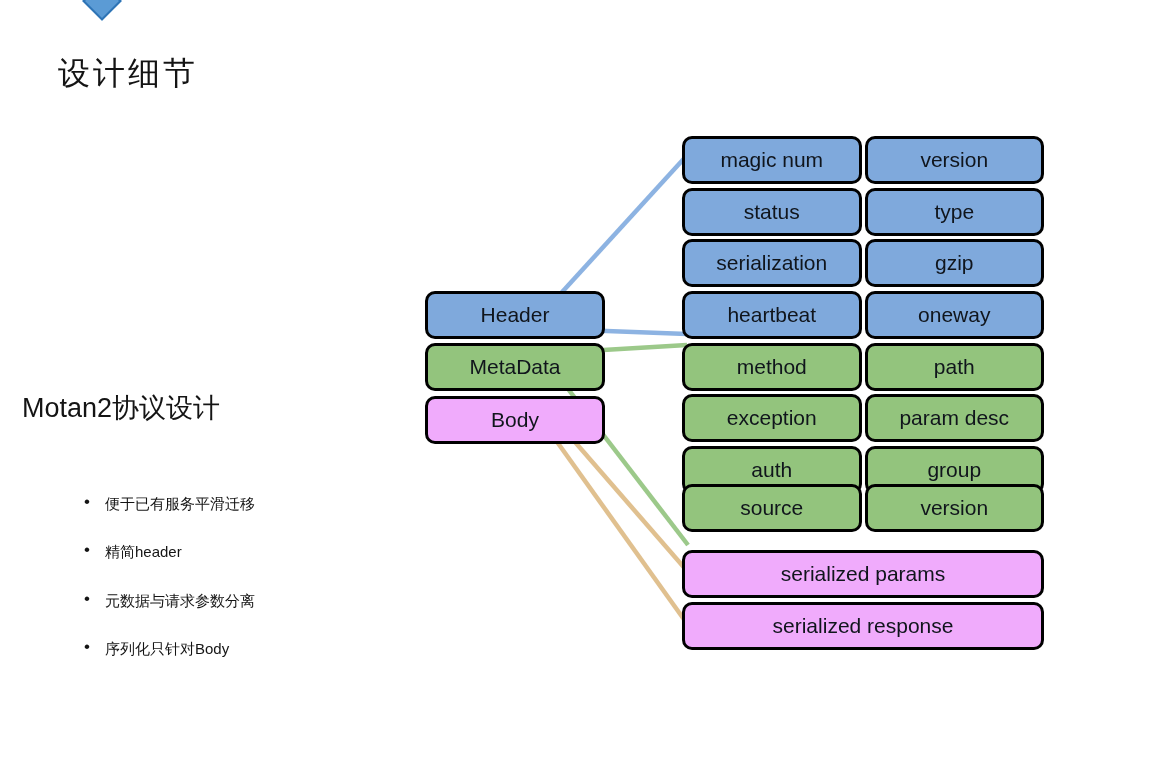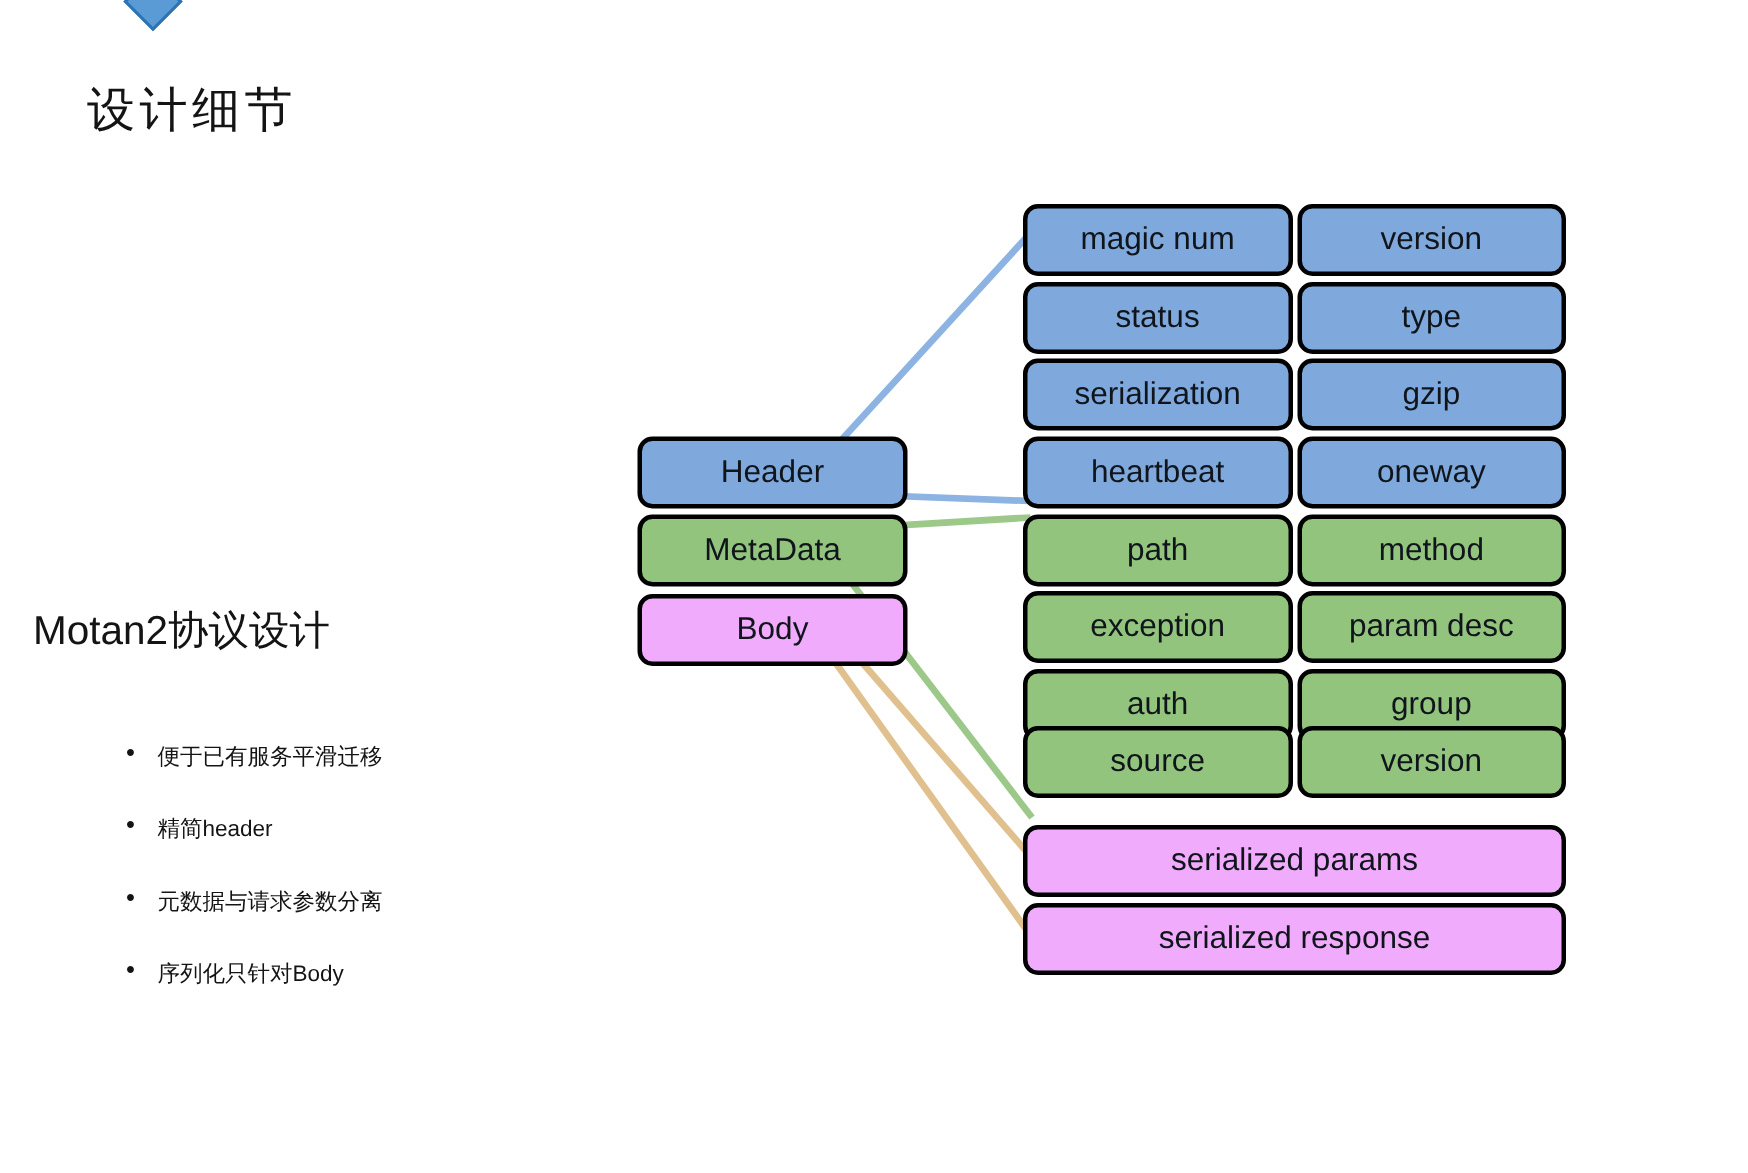--- a/index.html
+++ b/index.html
@@ -1,20 +1,20 @@
 <!DOCTYPE html>
 <html><head>
 <meta charset="utf-8">
 <style>
   html,body{margin:0;padding:0;background:#ffffff;}
   .slide{position:relative;width:1165px;height:675px;background:#ffffff;overflow:hidden;
          font-family:"Liberation Sans",sans-serif;color:#111;padding-left:20px;}
 
   .title{position:absolute;left:58px;top:52px;font-size:32px;letter-spacing:3px;color:#141414;}
-  .heading{position:absolute;left:22px;top:402px;font-size:27px;color:#141414;}
+  .heading{position:absolute;left:22px;top:390px;font-size:27px;color:#141414;}
 
   .bullets{position:absolute;left:84px;top:494px;margin:0;padding:0;list-style:none;
            font-size:15px;color:#141414;}
   .bullets li{margin-bottom:28px;line-height:1.2;white-space:nowrap;}
   .bullets li::before{content:"•";font-size:17px;margin-right:15px;position:relative;top:-2px;}
 
   svg.wires{position:absolute;left:0;top:0;z-index:1;}
 
   .box{box-sizing:border-box;border:3px solid #000000;border-radius:10px;
        display:flex;align-items:center;justify-content:center;
@@ -81,22 +81,22 @@
     </div>
     <div class="frow" style="top:239px">
       <div class="box blue">serialization</div>
       <div class="box blue">gzip</div>
     </div>
     <div class="frow" style="top:291px">
       <div class="box blue">heartbeat</div>
       <div class="box blue">oneway</div>
     </div>
     <div class="frow" style="top:343px">
+      <div class="box green">method</div>
       <div class="box green">path</div>
-      <div class="box green">method</div>
     </div>
     <div class="frow" style="top:394px">
       <div class="box green">exception</div>
       <div class="box green">param desc</div>
     </div>
     <div class="frow" style="top:446px">
       <div class="box green">auth</div>
       <div class="box green">group</div>
     </div>
     <div class="frow" style="top:484px">

